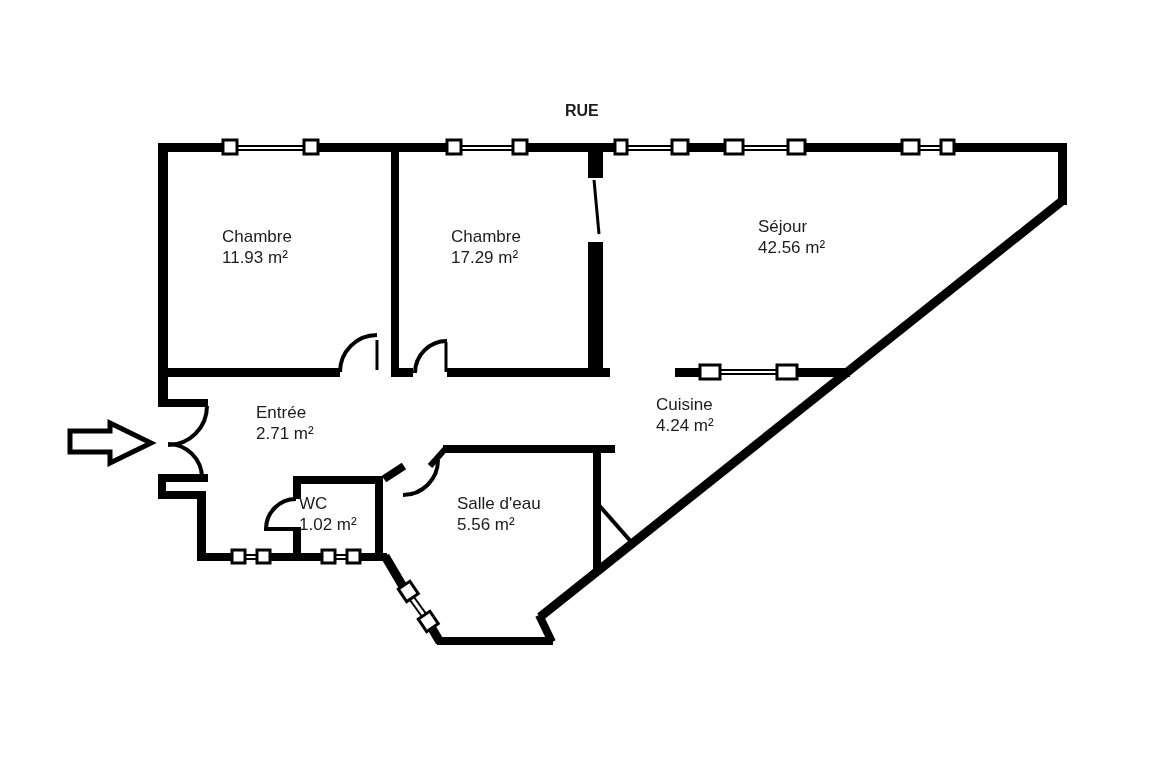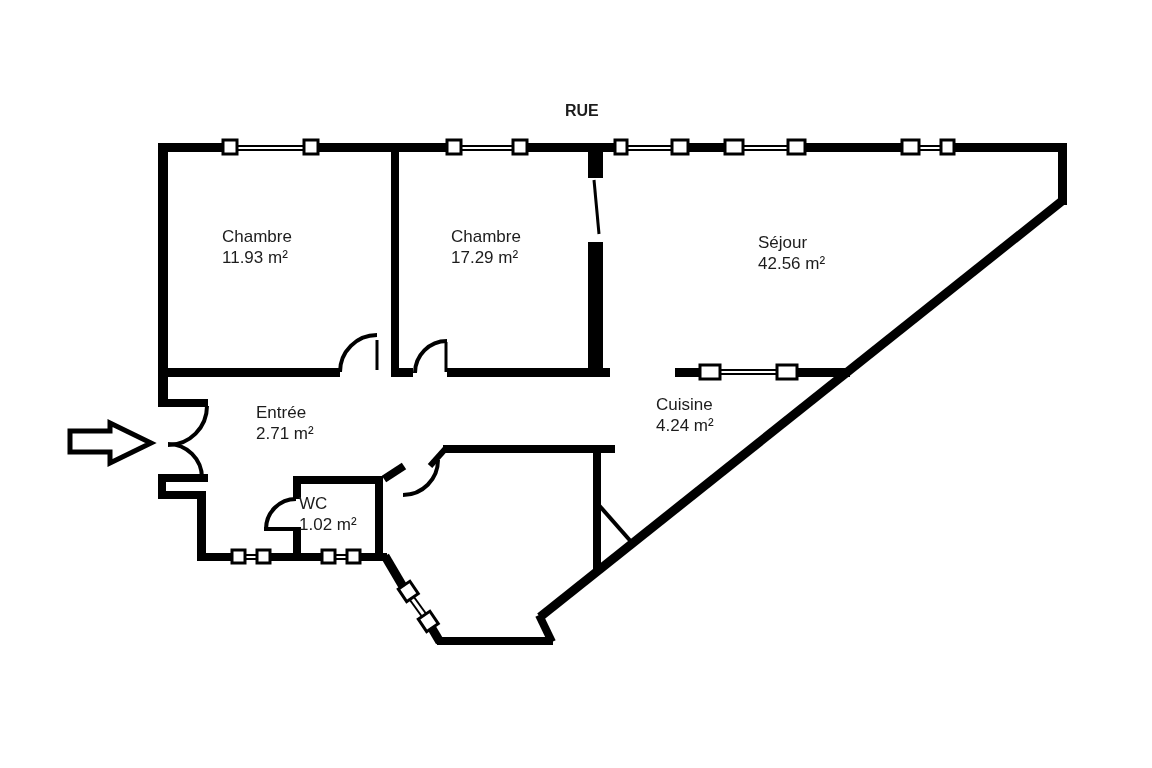--- a/index.html
+++ b/index.html
@@ -201,35 +201,39 @@
   <div class="room-label" style="left:222px;top:226px">
     <span>Chambre</span>
     <span>11.93 m²</span>
   </div>
 
   <div class="room-label" style="left:451px;top:226px">
     <span>Chambre</span>
     <span>17.29 m²</span>
   </div>
 
-  <div class="room-label" style="left:758px;top:232px">
+  <div class="room-label" style="left:758px;top:216px">
     <span>Séjour</span>
     <span>42.56 m²</span>
   </div>
 
   <div class="room-label" style="left:256px;top:402px">
     <span>Entrée</span>
     <span>2.71 m²</span>
   </div>
 
 
   <div class="room-label" style="left:656px;top:394px">
     <span>Cuisine</span>
     <span>4.24 m²</span>
   </div>
 
   <div class="room-label" style="left:299px;top:493px">
     <span>WC</span>
     <span>1.02 m²</span>
   </div>
 
+  <div class="room-label" style="left:457px;top:493px">
+    <span>Salle d'eau</span>
+    <span>5.56 m²</span>
+  </div>
 
 </div>
 
 </body></html>

